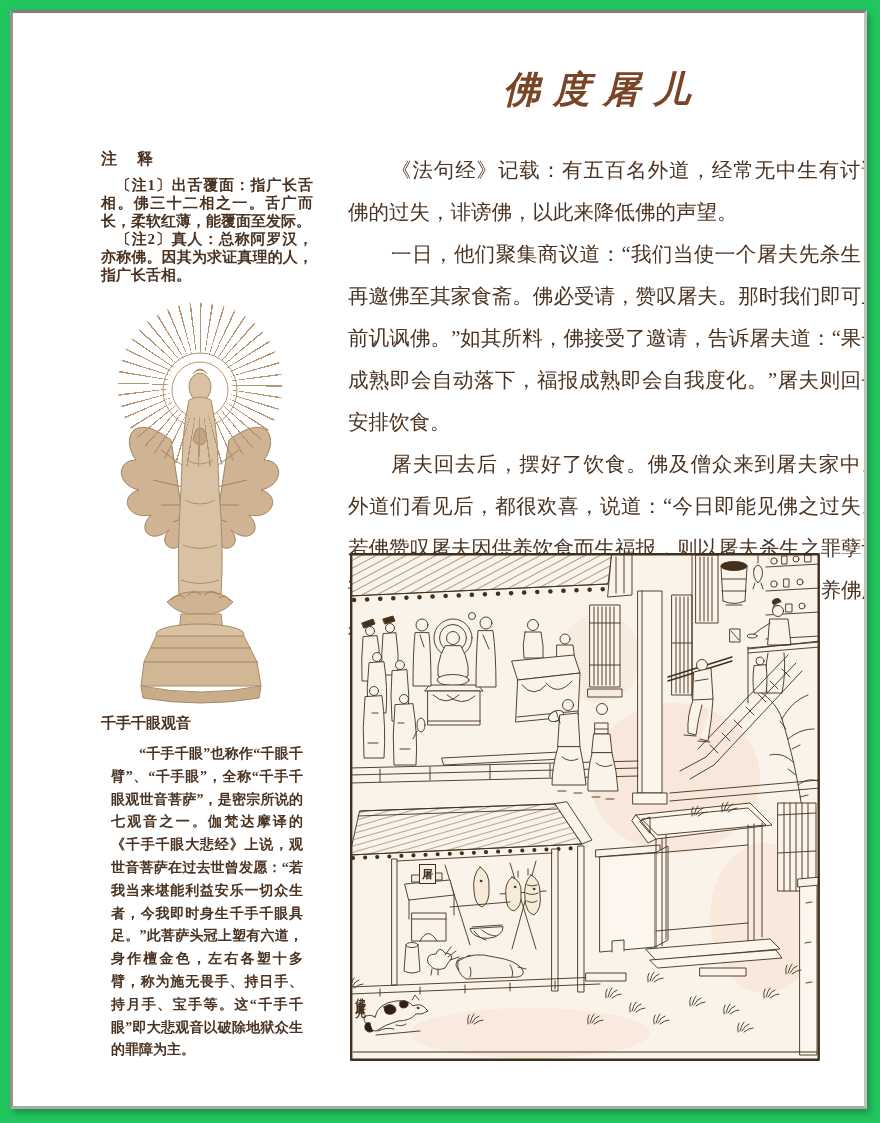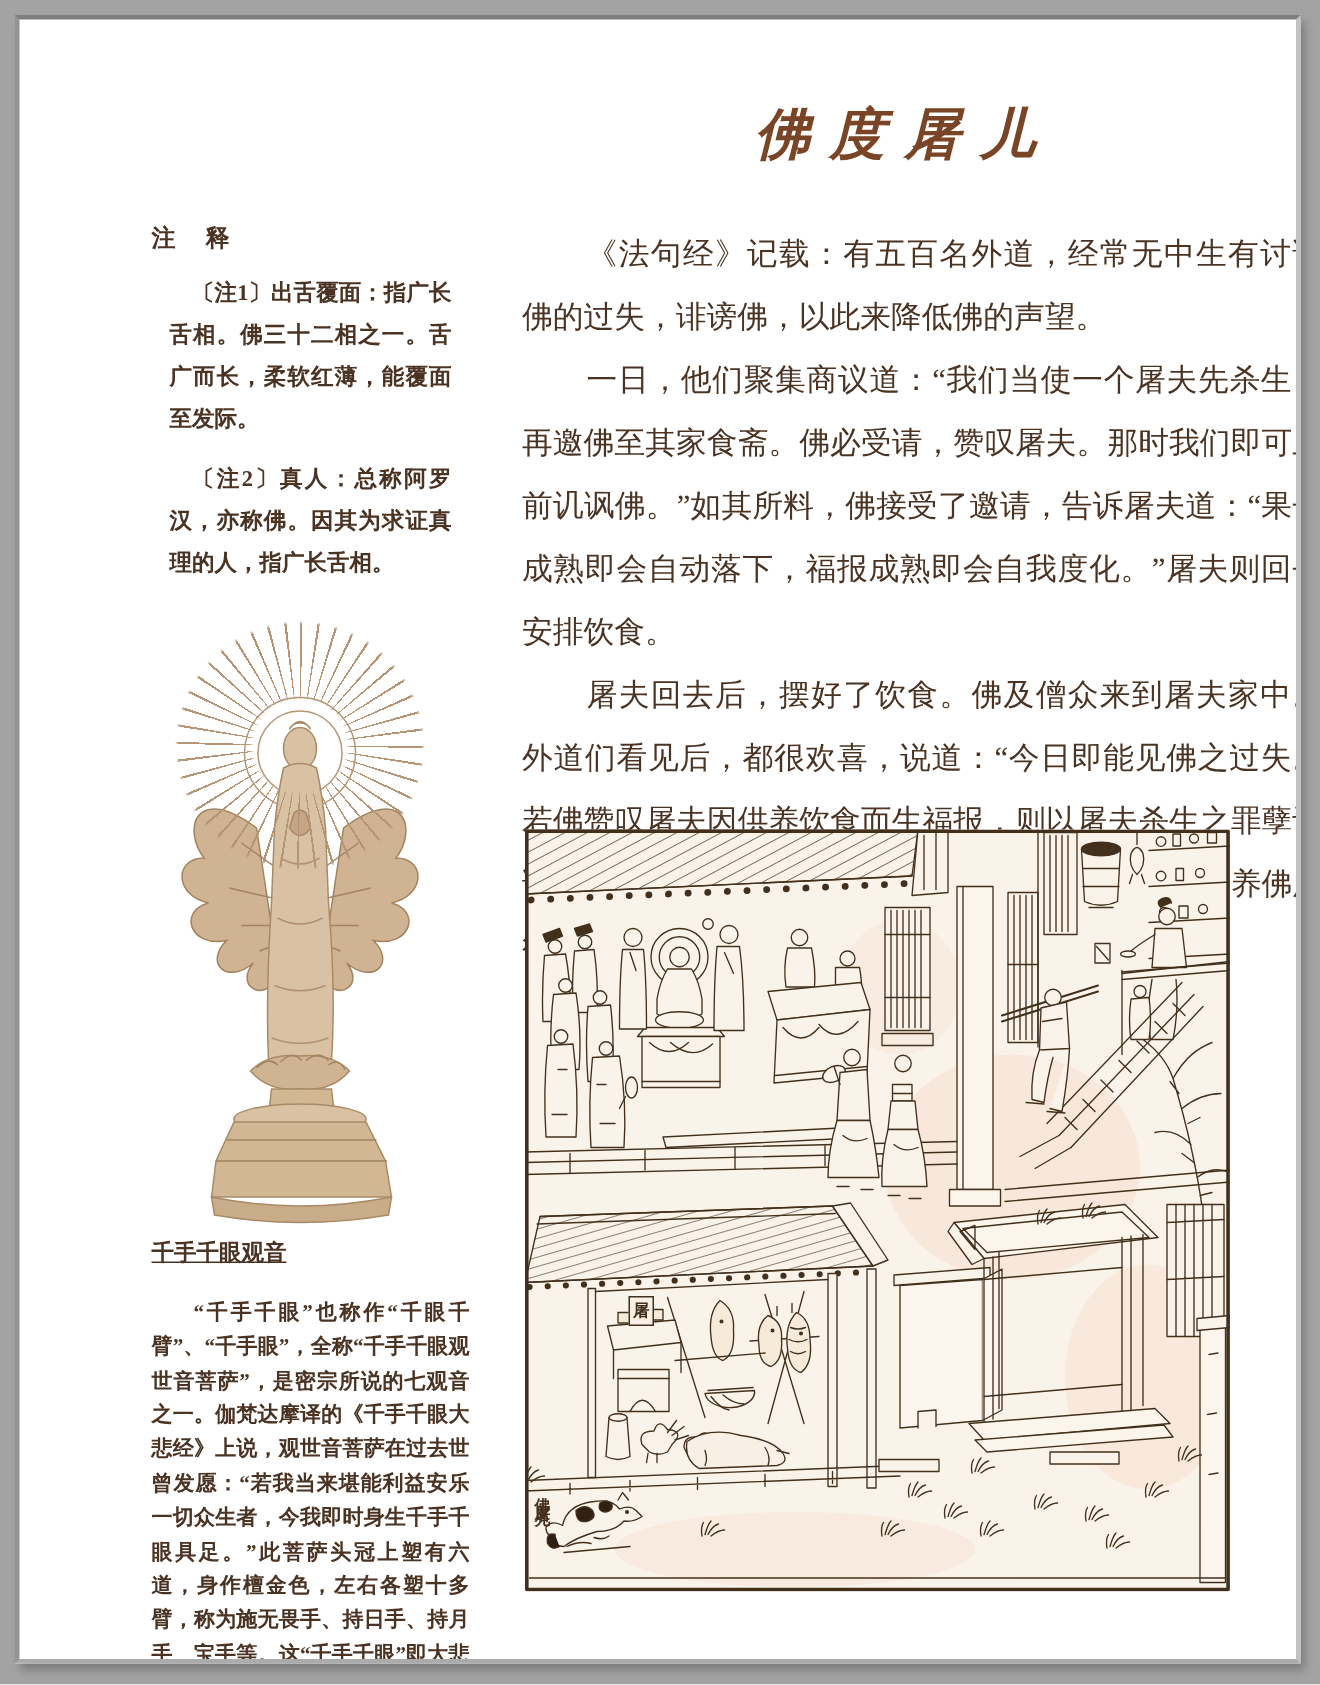--- a/index.html
+++ b/index.html
@@ -1,39 +1,39 @@
 <!DOCTYPE html>
 <html style="--text: #4a3322; --title: #7a4526; --woodcut-line: #43301c; --paper: #ffffff; --illustration-bg: #faf3ea;"><head>
 <meta charset="utf-8">
 <style>
   :root{
     --text:#4a3322; --title:#7a4526; --woodcut-line:#43301c;
     --paper:#ffffff; --illustration-bg:#faf3ea;
   }
   html,body{margin:0;padding:0;background:#fff;}
   body{width:880px;height:1123px;position:relative;font-family:"Liberation Serif",serif;}
-  .sheet{position:absolute;inset:0;background:#a3a3a3;}
+  .sheet{position:absolute;inset:0;background:#22c55e;}
   .frame{position:absolute;left:10px;top:10px;right:13px;bottom:14px;background:var(--paper);
     border:3px solid;border-color:#7f7f7f #c2c2c2 #ababab #949494;
     box-shadow:3px 4px 6px rgba(0,0,0,.25);overflow:hidden;}
   .page-title{position:absolute;left:325px;top:52px;width:530px;text-align:center;
     font-size:37px;font-style:italic;font-weight:600;letter-spacing:13px;color:var(--title);}
   
   .sidebar{position:absolute;left:88px;top:136px;width:212px;color:var(--text);}
   .notes-header{font-size:16px;font-weight:bold;letter-spacing:2px;margin:0 0 6px 0;}
-  .note{font-size:15px;line-height:28px;font-weight:600;text-align:justify;text-justify:inter-ideograph;
-    text-indent:1em;margin:12px;}
+  .note{font-size:15px;line-height:18px;font-weight:600;text-align:justify;text-justify:inter-ideograph;
+    text-indent:1em;margin:0;}
   .statue{position:relative;width:200px;height:420px;margin:6px 0 4px 0;}
   .sunburst{position:absolute;left:14px;top:10px;width:170px;height:170px;border-radius:50%;
     background:repeating-conic-gradient(#b59574 0 1.1deg,transparent 1.1deg 8.2deg);
     -webkit-mask:radial-gradient(circle closest-side,transparent 0 36%,#000 40% 95%,transparent 98%);
     mask:radial-gradient(circle closest-side,transparent 0 36%,#000 40% 95%,transparent 98%);}
-  .caption-title{font-size:15px;font-weight:bold;margin:4px 0 20px 0;text-decoration:underline;}
+  .caption-title{font-size:15px;font-weight:bold;margin:4px 0 0 0;}
   .caption-body{font-size:14px;line-height:22.8px;font-weight:600;text-align:justify;
-    text-justify:inter-ideograph;text-indent:2em;margin:0;}
+    text-justify:inter-ideograph;text-indent:2em;margin:10px;}
   
   .main-text{position:absolute;left:335px;top:136px;width:534px;color:var(--text);
     font-size:20.5px;line-height:42px;text-align:justify;text-justify:inter-ideograph;}
   .main-text p{margin:0;text-indent:2.1em;}
   
   .woodcut{position:absolute;left:337px;top:540px;width:470px;height:508px;background:var(--illustration-bg);}
   .blot{position:absolute;border-radius:50%;background:#f6e2d2;}
   .woodcut svg{position:absolute;left:0;top:0;}
   .shop-sign{position:absolute;left:69px;top:311px;width:15px;height:18px;border:1px solid var(--woodcut-line);
     background:#f8f0e4;font-size:11px;line-height:18px;text-align:center;color:var(--woodcut-line);font-weight:700;}

